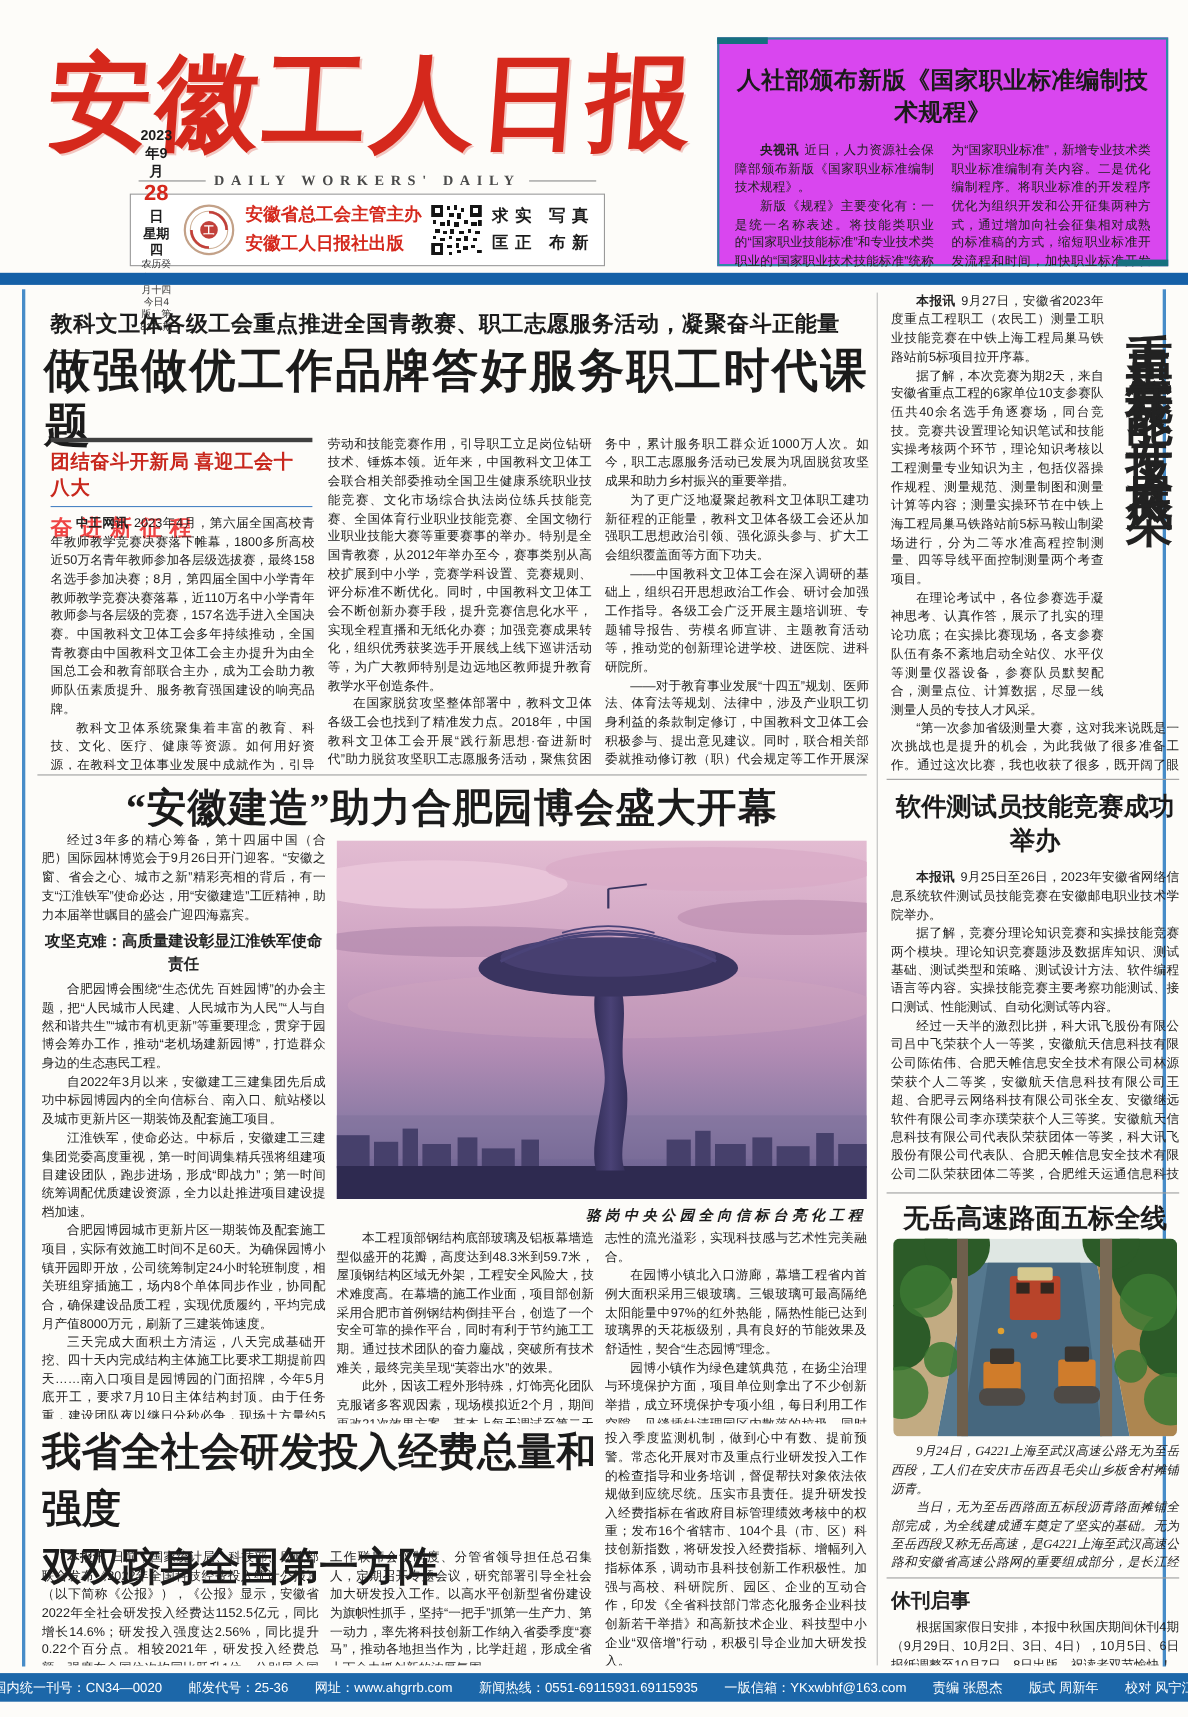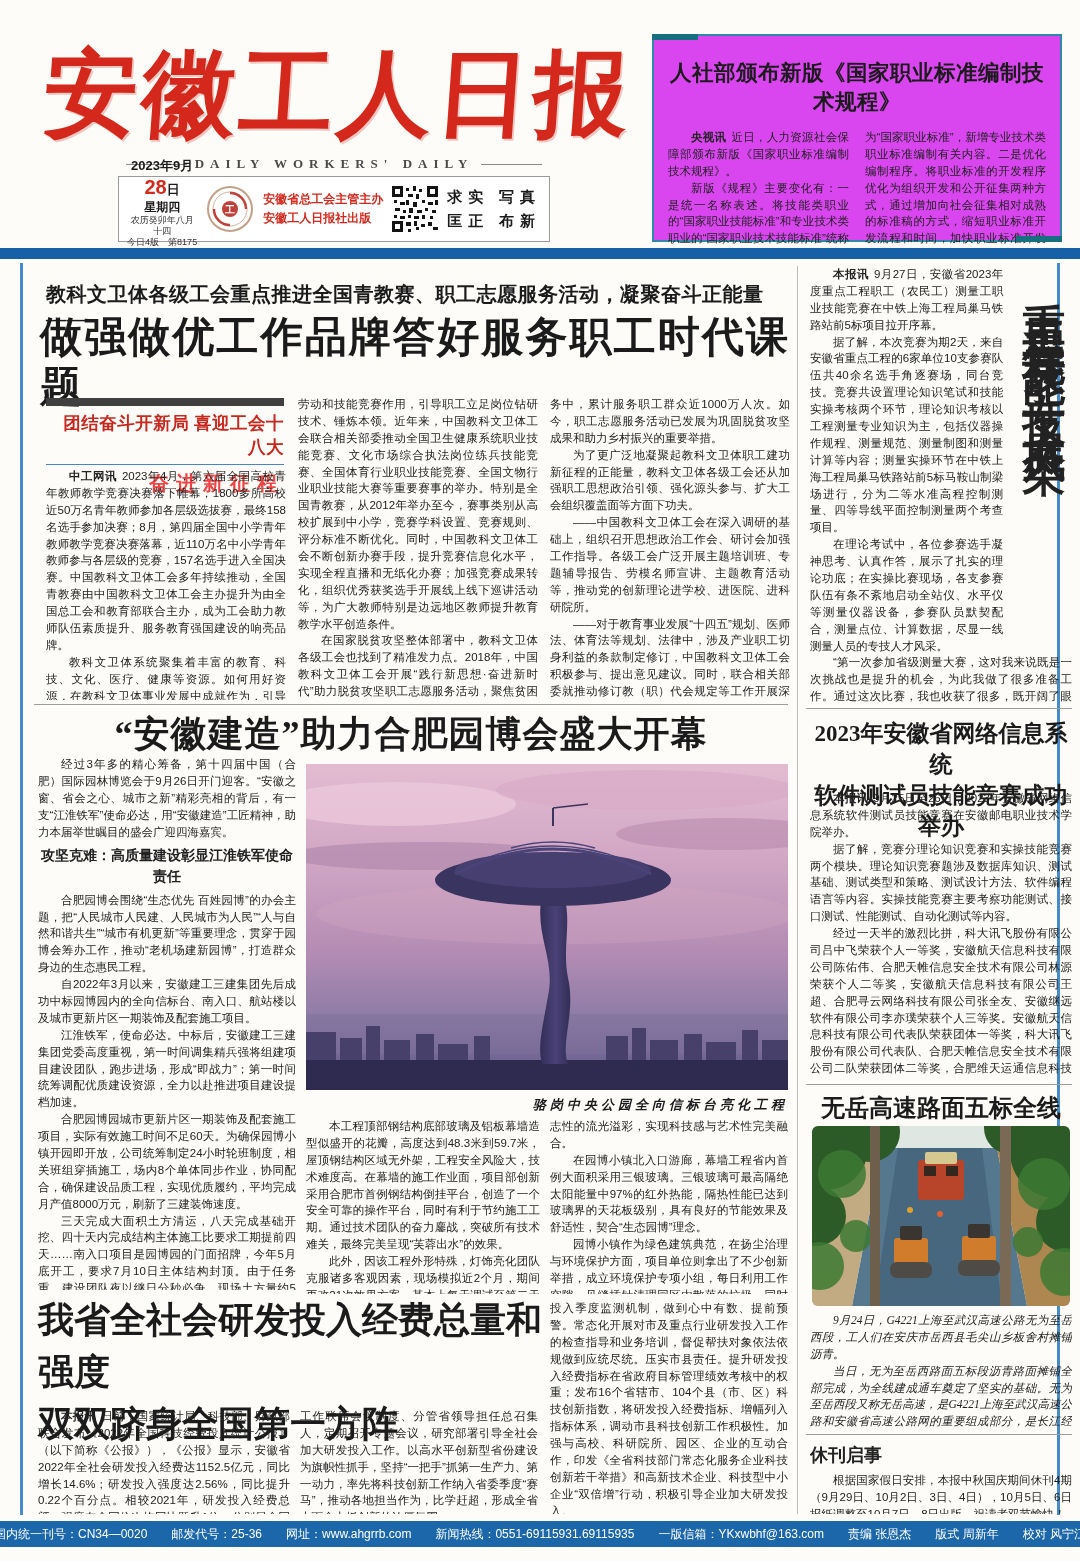--- a/index.html
+++ b/index.html
@@ -22,21 +22,21 @@
     font-size:13px; letter-spacing:6px; color:#4a4a4a; font-family:"Liberation Serif",serif; font-weight:bold;}
   .en-line::before,.en-line::after { content:""; flex:1; height:1px; background:#8a8a8a; margin:0 8px; }
   .info-box { left:118px; top:176px; width:432px; height:66px; border:1px solid #9a9a9a;
     display:flex; align-items:center; padding:3px 8px; gap:9px; background:#fff; }
   .date-cell { width:118px; text-align:center; line-height:1.25; }
   .date-big { font-size:13px; font-weight:bold; }
   .date-big .day { color:#d5281c; font-size:20px; font-weight:900; }
   .weekday { font-size:12px; font-weight:bold; }
   .lunar,.edition { font-size:9px; color:#333; }
   .logo-cell { width:48px; height:48px; }
-  .org-cell { color:#d5281c; font-weight:bold; font-size:12px; line-height:1.6; white-space:nowrap; }
+  .org-cell { color:#d5281c; font-weight:bold; font-size:16px; line-height:1.6; white-space:nowrap; }
   .qr-cell { width:46px; height:46px; }
   .motto-cell { font-family:"Liberation Serif",serif; font-weight:bold; font-size:15px;
     letter-spacing:6px; line-height:1.6; white-space:nowrap; }
   
   .tr-box { left:652px; top:34px; width:410px; height:208px; border:2px solid #2e8ba6;
     padding:14px 14px 8px; background:#d946ef; }
   .tr-box::before { content:""; position:absolute; left:-2px; top:-2px; width:46px; height:6px; background:#16707f; }
   .tr-box::after  { content:""; position:absolute; right:-2px; bottom:-2px; width:46px; height:6px; background:#16707f; }
   .tr-title { text-align:center; font-size:21.5px; font-weight:900; margin-top:8px;
     font-family:"Liberation Serif",serif; letter-spacing:0.5px; }
@@ -48,21 +48,21 @@
   
   .bluebar { left:0; top:248px; width:1080px; height:11px; background:#1560a7; }
   .rail { top:263px; width:3px; height:1252px; background:#478cc8; }
   .vdiv { left:797px; top:266px; width:1px; height:1248px; background:#bdbdbd; }
   .hr { height:1px; background:#9d9d9d; }
   
   .kicker { left:46px; top:281px; width:742px; font-size:20px; font-weight:bold;
     font-family:"Liberation Serif",serif; letter-spacing:0.5px; }
   .lead-headline { left:40px; top:312px; width:748px; font-size:42px; font-weight:900;
     letter-spacing:0px; text-align:justify; text-align-last:justify; line-height:1.2; }
-  .badge { left:46px; top:398px; width:238px; border-top:8px solid #404040; padding-top:5px; text-align:right; }
+  .badge { left:46px; top:398px; width:238px; border-top:4px solid #404040; padding-top:5px; text-align:left; }
   .badge .b1 { font-size:17.5px; font-weight:900; color:#c8271d; letter-spacing:0.5px;
     font-family:"Liberation Serif",serif; padding-bottom:5px; border-bottom:1px solid #4a84c4; }
   .badge .b2 { font-size:20px; font-weight:900; color:#ef4444; letter-spacing:7px; padding-top:5px; }
   .col { position:absolute; width:240px; }
   
   .vhead { float:right; writing-mode:vertical-rl; height:368px; margin:2px 0 10px 12px;
     font-family:"Liberation Serif",serif; font-weight:900; font-size:43px; letter-spacing:10px; line-height:1.32; }
   
   .mid-headline { left:34px; top:710px; width:754px; text-align:center; font-size:36px; font-weight:900;
     font-family:"Liberation Serif",serif; letter-spacing:1px; }
@@ -279,21 +279,20 @@
     <p>本工程顶部钢结构底部玻璃及铝板幕墙造型似盛开的花瓣，高度达到48.3米到59.7米，屋顶钢结构区域无外架，工程安全风险大，技术难度高。在幕墙的施工作业面，项目部创新采用合肥市首例钢结构倒挂平台，创造了一个安全可靠的操作平台，同时有利于节约施工工期。通过技术团队的奋力鏖战，突破所有技术难关，最终完美呈现“芙蓉出水”的效果。</p>
     <p>此外，因该工程外形特殊，灯饰亮化团队克服诸多客观因素，现场模拟近2个月，期间更改21次效果方案，基本上每天调试至第二天的凌晨三四点，终于展现出信标台标</p>
   </div>
   <div class="abs bodytxt" style="left:550px; top:1118px; width:238px; height:176px;">
     <p style="text-indent:0">志性的流光溢彩，实现科技感与艺术性完美融合。</p>
     <p>在园博小镇北入口游廊，幕墙工程省内首例大面积采用三银玻璃。三银玻璃可最高隔绝太阳能量中97%的红外热能，隔热性能已达到玻璃界的天花板级别，具有良好的节能效果及舒适性，契合“生态园博”理念。</p>
     <p><span>园博小镇作为绿色建筑典范，在扬尘治理与环境保护方面，项目单位则拿出了不少创新举措，成立环境保护专项小组，每日利用工作空隙，见缝插针清理园区内散落的垃圾，同时雾炮机、洒水车常驻辅助，智能化高效除尘，让工程推进与生态环保相得益彰。</span></p>
   </div>
 
   <div class="abs r-headline" style="left:810px; top:718px; width:262px;">
-    <div>2023年安徽省网络信息系统</div>
     <div>软件测试员技能竞赛成功举办</div>
   </div>
   <div class="abs bodytxt" style="left:810px; top:790px; width:262px; height:288px;">
     <p><b class="tag">本报讯</b><span>9月25日至26日，2023年安徽省网络信息系统软件测试员技能竞赛在安徽邮电职业技术学院举办。</span></p>
     <p>据了解，竞赛分理论知识竞赛和实操技能竞赛两个模块。理论知识竞赛题涉及数据库知识、测试基础、测试类型和策略、测试设计方法、软件编程语言等内容。实操技能竞赛主要考察功能测试、接口测试、性能测试、自动化测试等内容。</p>
     <p>经过一天半的激烈比拼，科大讯飞股份有限公司吕中飞荣获个人一等奖，安徽航天信息科技有限公司陈佑伟、合肥天帷信息安全技术有限公司林源荣获个人二等奖，安徽航天信息科技有限公司王超、合肥寻云网络科技有限公司张全友、安徽继远软件有限公司李亦璞荣获个人三等奖。安徽航天信息科技有限公司代表队荣获团体一等奖，科大讯飞股份有限公司代表队、合肥天帷信息安全技术有限公司二队荣获团体二等奖，合肥维天运通信息科技股份有限公司代表队、安徽继远软件有限公司二队、安徽公共资源交易集团荣获团体三等奖。</p>
 
   </div>
 
   <div class="abs hr" style="left:806px; top:1084px; width:266px;"></div>

